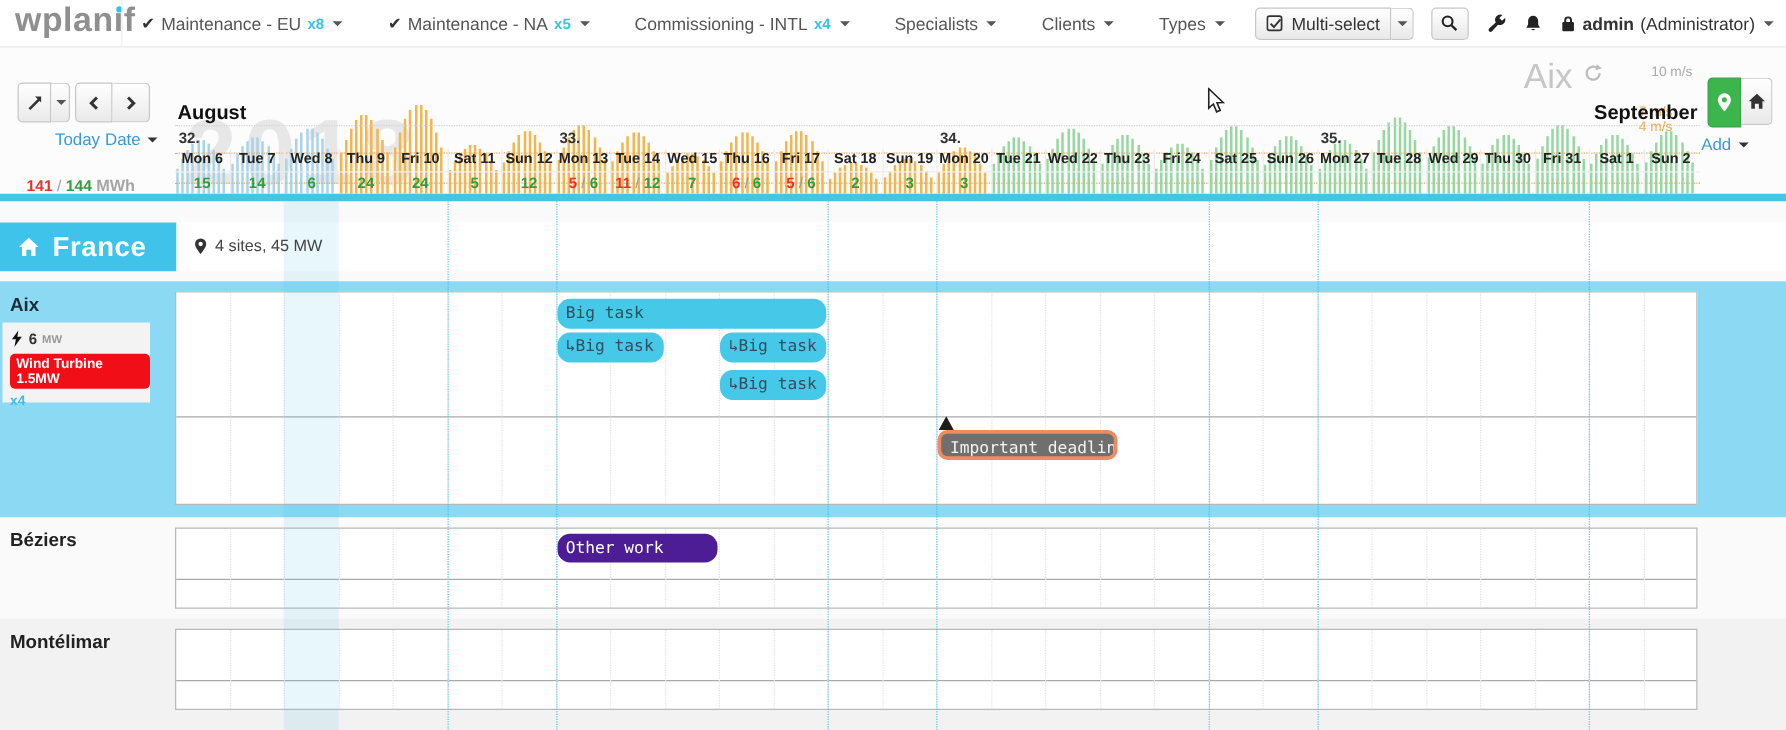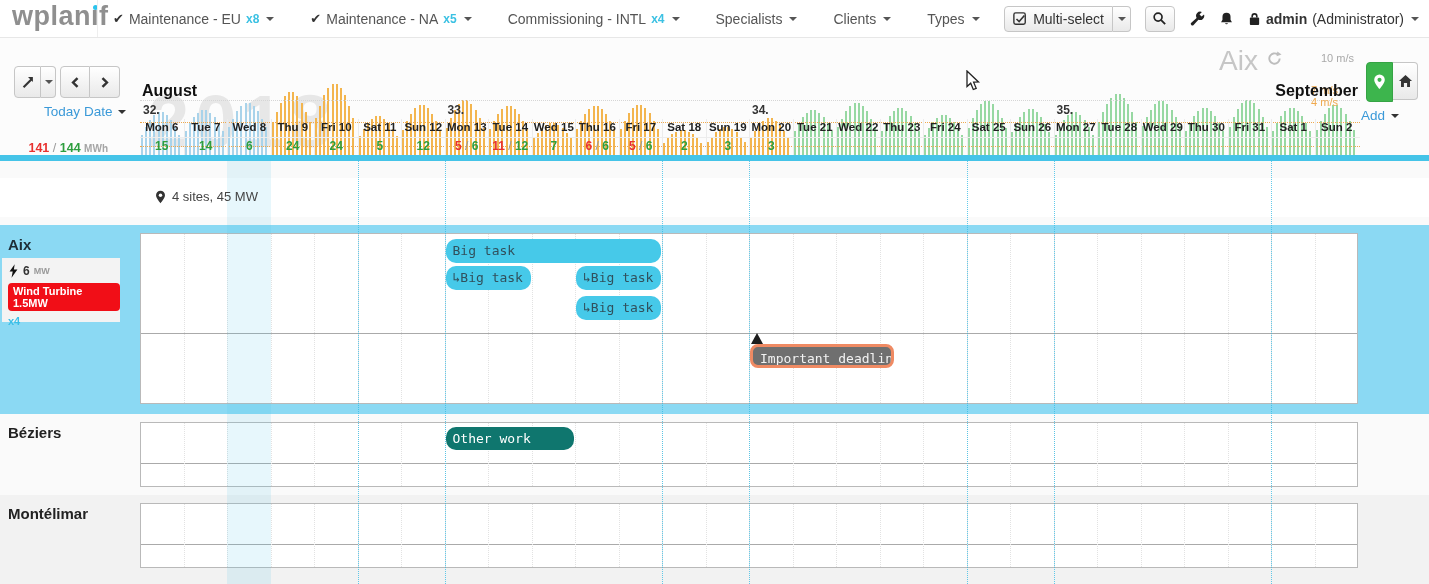--- a/index.html
+++ b/index.html
@@ -35,21 +35,21 @@
   #expand-btn{width:27px;height:32px;border-radius:4px 0 0 4px;}
   #expand-caret{width:15px;height:32px;border-radius:0 4px 4px 0;border-left:none;}
   #nav-arrows{left:60px;top:29px;display:flex;position:absolute;}
   #prev-btn{width:30px;height:32px;border-radius:4px 0 0 4px;}
   #next-btn{width:30px;height:32px;border-radius:0 4px 4px 0;border-left:none;}
   #today-link{position:absolute;left:44px;top:67px;font-size:13.5px;color:#3a99d8;cursor:pointer;}
   #date-link{position:absolute;left:84px;top:67px;font-size:13.5px;color:#3a99d8;cursor:pointer;display:flex;align-items:center;gap:3px;}
   #date-link .caret{border-top-color:#333;}
   #summary{position:absolute;left:0px;top:104px;width:108px;text-align:right;font-size:12.5px;font-weight:bold;white-space:nowrap;}
   #summary .red{color:#e8312f;} #summary .sep{color:#999;font-weight:normal;}
-  #summary .green{color:#2e9e3e;} #summary .unit{color:#a5a5a5;font-size:10px;}
+  #summary .green{color:#2e9e3e;} #summary .unit{color:#a5a5a5;font-size:13px;}
   #watermark{position:absolute;left:148px;top:42px;font-size:74px;font-weight:bold;color:rgba(176,176,176,.28);letter-spacing:6px;z-index:0;}
   #wind-bars{position:absolute;left:0;top:0;width:1429px;height:118px;z-index:1;}
   .wbar{position:absolute;width:2px;}
   .wline{position:absolute;left:140px;width:1220px;border-top:1px dotted #efa94e;z-index:2;}
   #wline-top{border-top:1px dotted #d5d5d5;}
   .wlabel{position:absolute;font-size:11px;color:#efa94e;z-index:3;}
   #wlabel-top{color:#a9a9a9;}
   #month-august{position:absolute;left:142px;top:45px;font-size:16px;font-weight:bold;color:#111;z-index:4;}
   #month-september{position:absolute;right:71px;top:45px;font-size:16px;font-weight:bold;color:#111;z-index:4;}
   .week-label{position:absolute;top:66px;font-size:12px;font-weight:bold;color:#333;z-index:4;}
@@ -92,21 +92,21 @@
   .panel .hline{position:absolute;left:0;width:100%;border-top:1px solid #aaa;}
   .pday{position:absolute;top:0;height:100%;border-right:1px dotted #e2e2e2;box-sizing:border-box;}
   
   #overlay{position:absolute;left:0;top:161px;width:1429px;height:423px;z-index:3;pointer-events:none;}
   .wk-line{position:absolute;top:0;height:100%;width:0;border-left:1px dotted rgba(47,185,228,.75);}
   #today-col{position:absolute;top:0;height:100%;background:rgba(69,190,235,.13);}
   
   .task{position:absolute;z-index:6;border-radius:10px;font-family:"DejaVu Sans Mono","Liberation Mono",monospace;
         font-size:13px;white-space:nowrap;overflow:hidden;padding-left:7px;box-sizing:border-box;cursor:pointer;}
   .task.cyan{background:#46c9e9;color:#31505c;}
-  .task.red{background:#0f766e;color:#fff;}
+  .task.red{background:#4c1d95;color:#fff;}
   .task.green{background:#43cd60;color:#26502f;}
   .task.deadline{background:#6f6f6f;color:#f2f2f2;border:3px solid #ef8a63;border-radius:8px;}
   .marker{position:absolute;z-index:7;width:0;height:0;border-left:6px solid transparent;border-right:6px solid transparent;border-bottom:11px solid #1d1d1d;}
   
   #cursor{position:absolute;left:966px;top:70px;z-index:30;}
 </style>
 </head>
 <body>
 
 <div id="app">
@@ -661,20 +661,26 @@
       </div>
   </div>
 
   <div id="divider"></div>
 
   <div class="rowbg" id="france-band"></div>
   <div class="rowbg" id="aix-bg"></div>
   <div class="rowbg" id="bez-bg"></div>
   <div class="rowbg" id="mon-bg"></div>
 
+  <div id="france-box">
+    <svg width="18" height="17" viewBox="0 0 16 15">
+        <path d="M8 1 L15 7.5 L12.8 7.5 L12.8 14 L9.7 14 L9.7 9.6 L6.3 9.6 L6.3 14 L3.2 14 L3.2 7.5 L1 7.5 Z" fill="#fff"></path>
+      </svg>
+    <span>France</span>
+  </div>
   <div id="region-info">
     <svg width="11" height="14" viewBox="0 0 14 17">
         <path d="M7 .5A5.7 5.7 0 0 0 1.3 6.2C1.3 10 7 16.3 7 16.3s5.7-6.3 5.7-10.1A5.7 5.7 0 0 0 7 .5z" fill="#333"></path>
         <circle cx="7" cy="6.2" r="2.2" fill="#fff"></circle>
       </svg>
     <span>4 sites, 45 MW</span>
   </div>
 
   <div class="site-label" id="aix-label">Aix</div>
   <div id="aix-info">

